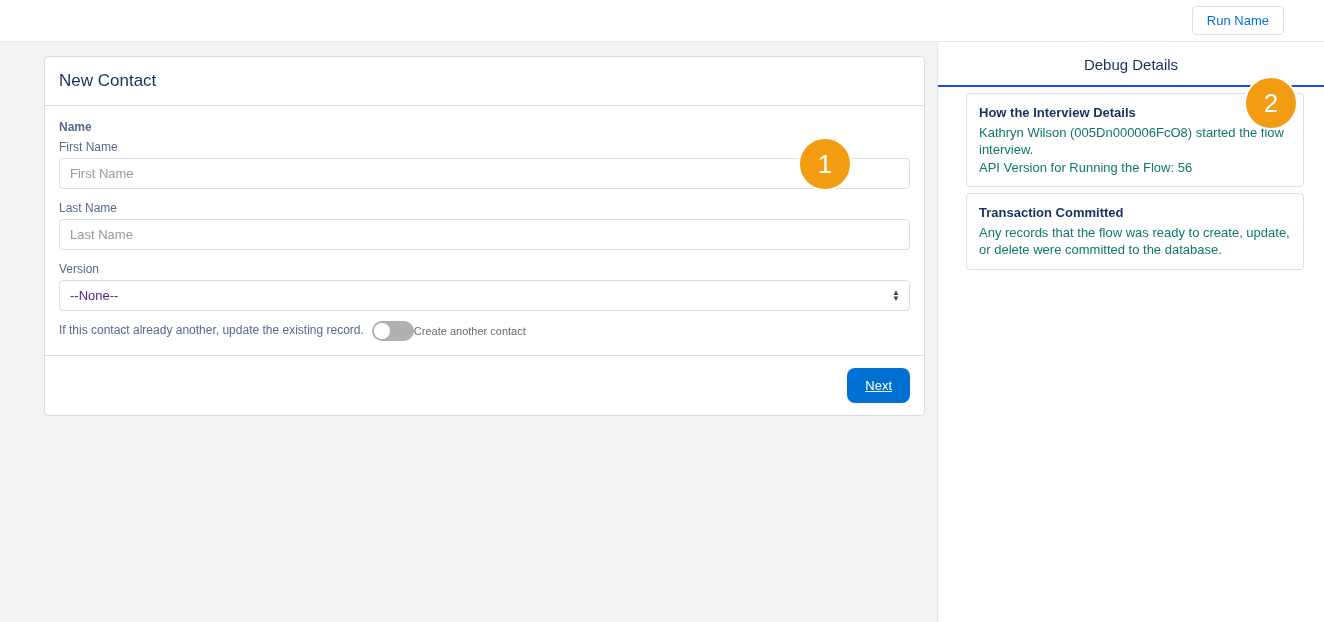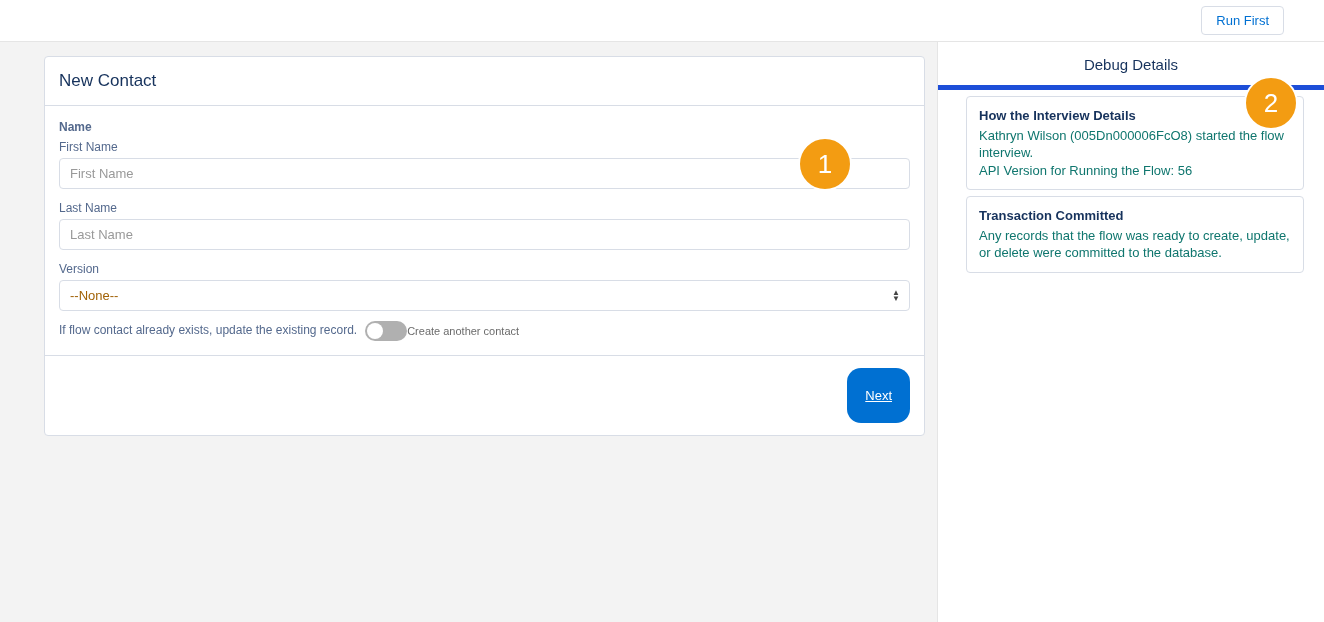--- a/index.html
+++ b/index.html
@@ -97,21 +97,21 @@
     .select-wrap {
       position: relative;
       margin-bottom: 10px;
     }
     .select-box {
       width: 100%;
       border: 1px solid #d8dde6;
       border-radius: 4px;
       padding: 7px 20px 7px 10px;
       font-size: 13px;
-      color: #a16207;
+      color: #4c1d95;
       background: #fff;
     }
     .select-arrows {
       position: absolute;
       right: 10px;
       top: 50%;
       transform: translateY(-50%);
       display: flex;
       flex-direction: column;
       font-size: 8px;
@@ -157,34 +157,34 @@
     .card-footer {
       border-top: 1px solid #d8dde6;
       padding: 12px 14px;
       display: flex;
       justify-content: flex-end;
     }
 
     .next-btn {
       background: #0070d2;
       border: none;
-      border-radius: 14px;
+      border-radius: 8px;
       color: #fff;
       font-size: 13px;
-      padding: 20px 18px;
+      padding: 10px 18px;
       cursor: pointer;
       text-decoration: underline;
     }
 
     .debug-title {
       text-align: center;
       padding: 14px 0 12px 0;
       font-size: 15px;
       color: #16325c;
-      border-bottom: 5px solid #1d4ed8;
+      border-bottom: 2px solid #1d4ed8;
       margin: 0 -20px 0 -28px;
     }
 
     .debug-card {
       border: 1px solid #d8dde6;
       border-radius: 4px;
       padding: 10px 12px;
       margin-top: 6px;
       font-size: 13px;
       line-height: 1.35;
@@ -205,21 +205,21 @@
       justify-content: center;
       font-size: 26px;
       border: 2px solid #fff;
       z-index: 10;
     }
   </style>
 </head>
 <body>
 
 <div class="top-bar">
-  <button class="run-again-btn">Run First</button>
+  <button class="run-again-btn">Run Name</button>
 </div>
 
 <div class="main-area">
 
   <div class="left-panel">
 
     <div class="badge" style="top:95px; left:798px;">1</div>
 
     <div class="card">
       <div class="card-header">New Contact</div>
@@ -236,21 +236,21 @@
         <label class="field-label">Version</label>
         <div class="select-wrap">
           <div class="select-box">--None--</div>
           <div class="select-arrows">
             <span>▲</span>
               <span>▼</span>
           </div>
         </div>
 
         <div class="toggle-row">
-          <span class="toggle-text">If flow contact already exists, update the existing record.</span>
+          <span class="toggle-text">If this contact already another, update the existing record.</span>
           <div class="toggle-col">
             <div class="toggle">
               <div class="toggle-knob"></div>
             </div>
             <div class="toggle-caption">Create another contact</div>
           </div>
         </div>
       </div>
 
       <div class="card-footer">

